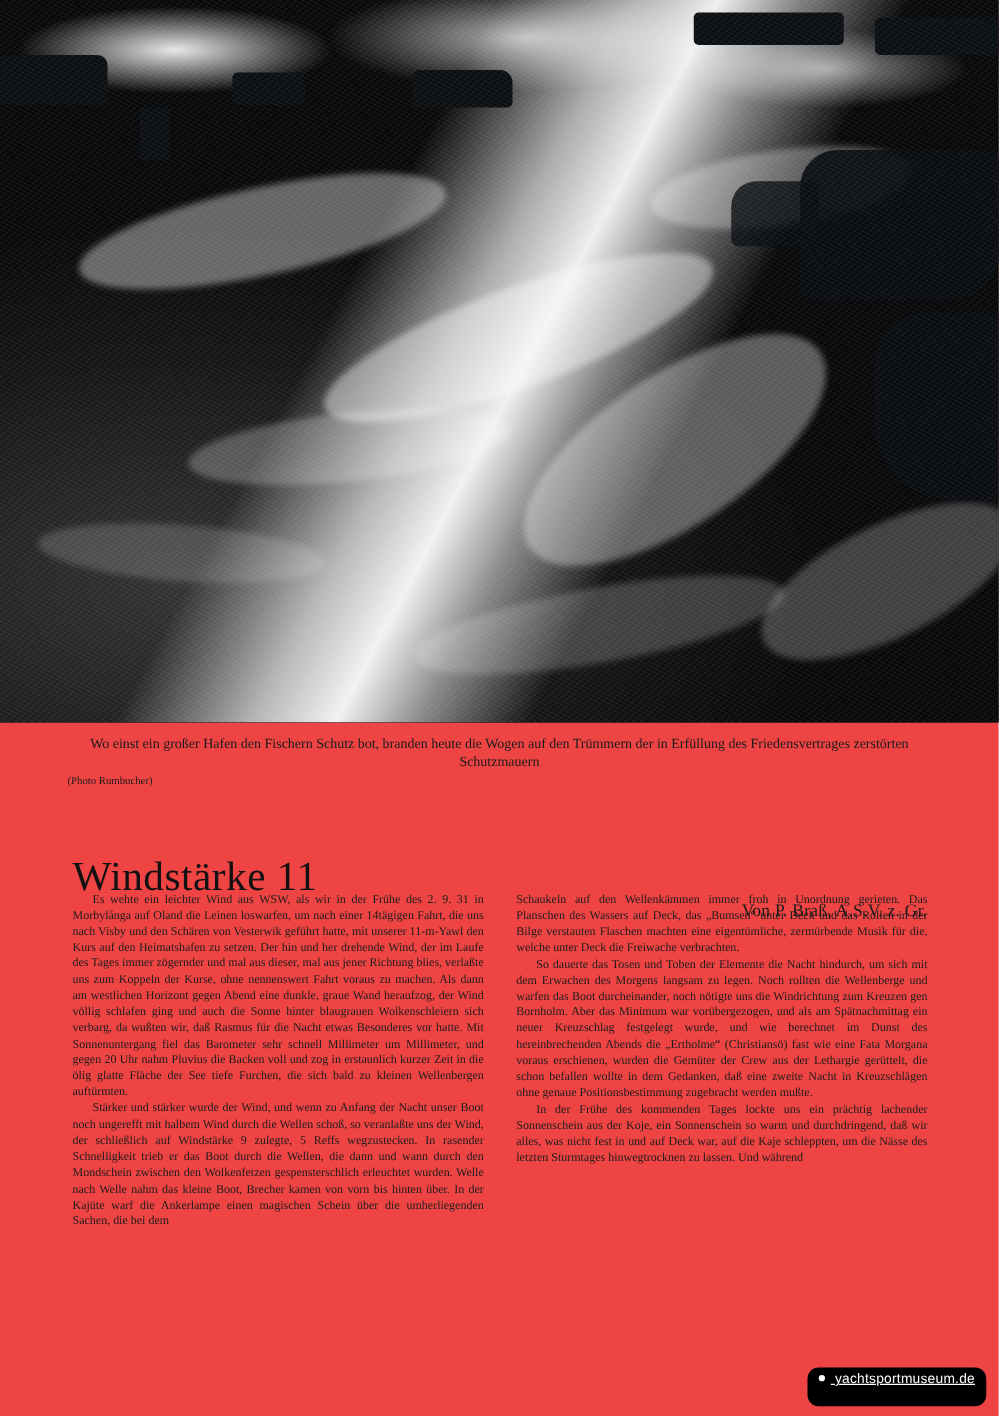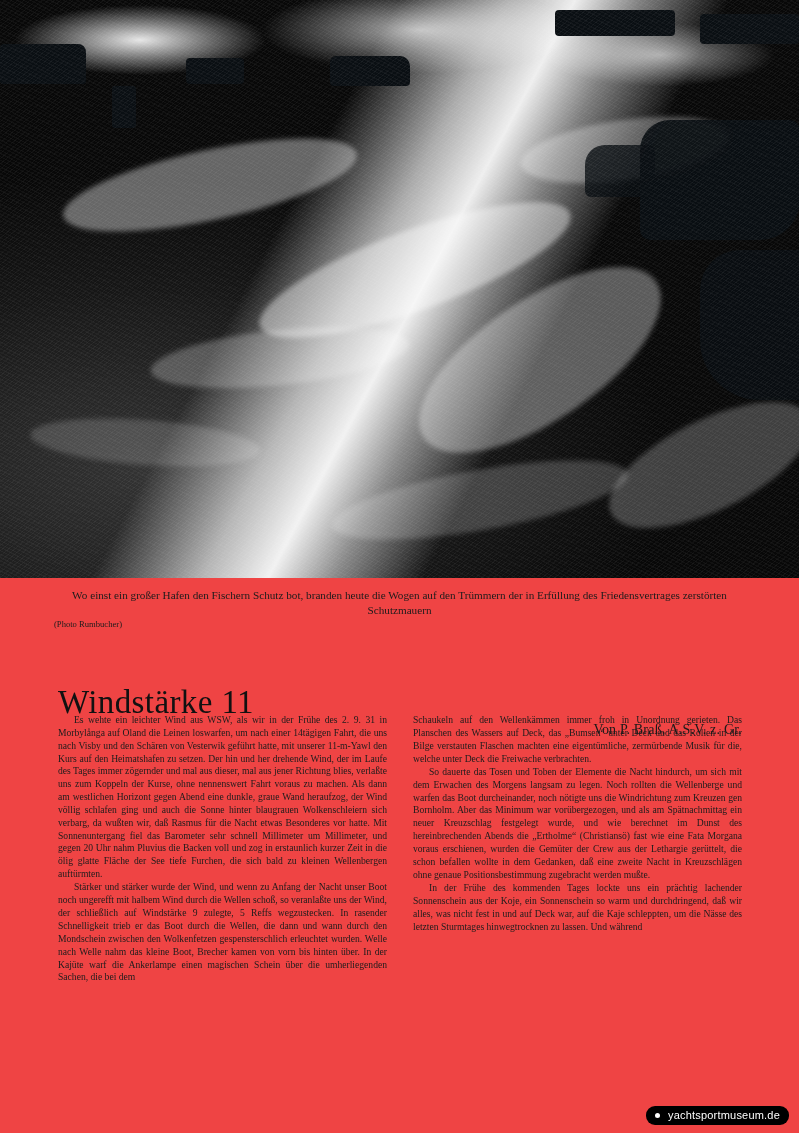--- a/index.html
+++ b/index.html
@@ -158,23 +158,24 @@
 
   
   .watermark {
     position: absolute;
     right: 10px;
     bottom: 8px;
     background: #000;
     color: #fff;
     font-family: "Liberation Sans", sans-serif;
     font-size: 11px;
-    padding: 3px 9px 4px 9px;
+    padding: 3px 9px 16px 9px;
     border-radius: 9px;
     letter-spacing: 0.2px;
+    text-decoration: underline;
   }
   .watermark .dot {
     display: inline-block;
     width: 5px; height: 5px;
     border-radius: 50%;
     background: #fff;
     margin-right: 5px;
     vertical-align: 1px;
   }
 </style>

